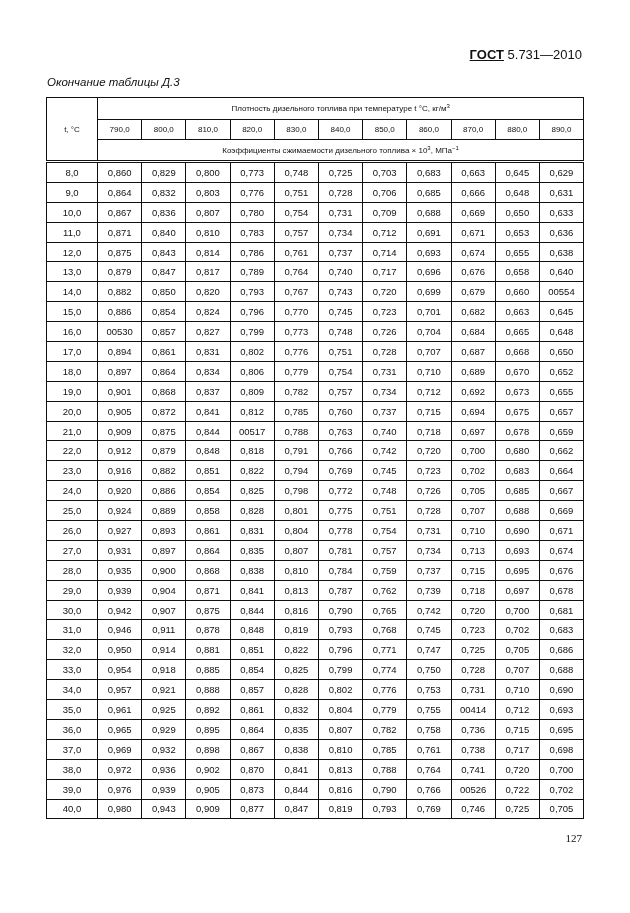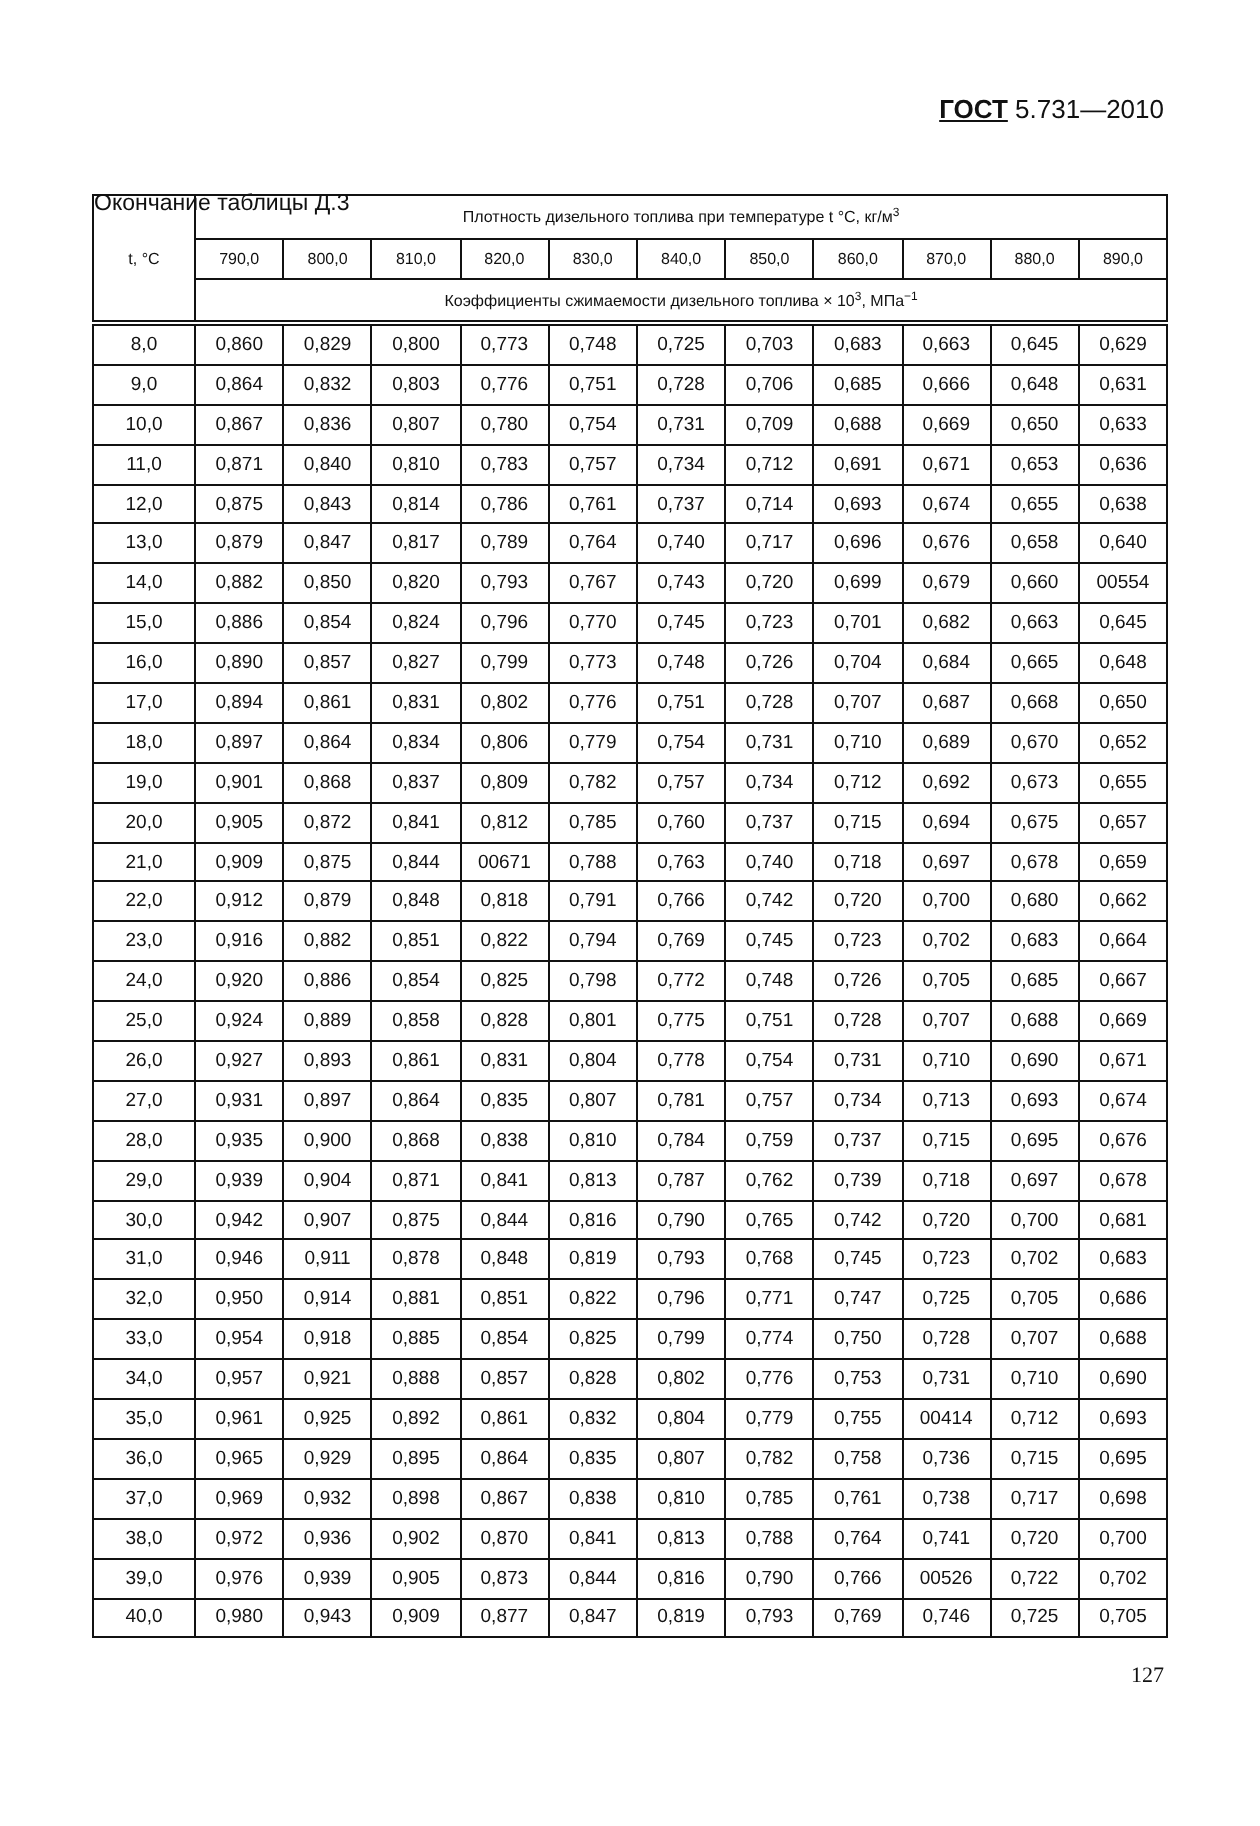--- a/index.html
+++ b/index.html
@@ -1,20 +1,20 @@
 <!DOCTYPE html>
 <html><head>
 <meta charset="utf-8">
 <style>
   html, body { margin: 0; padding: 0; background: #ffffff; }
   body { width: 630px; height: 913px; position: relative; overflow: hidden;
          font-family: "Liberation Sans", "DejaVu Sans", sans-serif; color: #111; }
   .doc-header { position: absolute; right: 48px; top: 47px; font-size: 13px; }
   .doc-header b { font-weight: bold; text-decoration: underline; }
-  .caption { position: absolute; left: 47px; top: 96px; font-size: 11.5px; }
+  .caption { position: absolute; left: 47px; top: 76px; font-size: 11.5px; font-style: italic; }
   table.tbl { position: absolute; left: 46px; top: 97px; width: 537px;
               border-collapse: collapse; table-layout: fixed; }
   table.tbl td, table.tbl th { border: 1px solid #111; padding: 0; text-align: center;
               font-weight: normal; overflow: hidden; white-space: nowrap; }
   col.c0 { width: 51px; }
   col.cn { width: 44.2px; }
   .h1 th { height: 21px; font-size: 8px; }
   .h2 th { height: 19px; font-size: 8px; }
   .h3 th { height: 20px; font-size: 8px; border-bottom: 3px double #111 !important; }
   th.tcol { font-size: 8px; font-style: normal; border-bottom: 3px double #111 !important; }
@@ -177,21 +177,21 @@
         <td>0,770</td>
         <td>0,745</td>
         <td>0,723</td>
         <td>0,701</td>
         <td>0,682</td>
         <td>0,663</td>
         <td>0,645</td>
       </tr>
       <tr>
         <td>16,0</td>
-        <td>0,890</td>
+        <td>00530</td>
         <td>0,857</td>
         <td>0,827</td>
         <td>0,799</td>
         <td>0,773</td>
         <td>0,748</td>
         <td>0,726</td>
         <td>0,704</td>
         <td>0,684</td>
         <td>0,665</td>
         <td>0,648</td>
@@ -250,21 +250,21 @@
         <td>0,715</td>
         <td>0,694</td>
         <td>0,675</td>
         <td>0,657</td>
       </tr>
       <tr>
         <td>21,0</td>
         <td>0,909</td>
         <td>0,875</td>
         <td>0,844</td>
-        <td>00671</td>
+        <td>00517</td>
         <td>0,788</td>
         <td>0,763</td>
         <td>0,740</td>
         <td>0,718</td>
         <td>0,697</td>
         <td>0,678</td>
         <td>0,659</td>
       </tr>
       <tr>
         <td>22,0</td>

